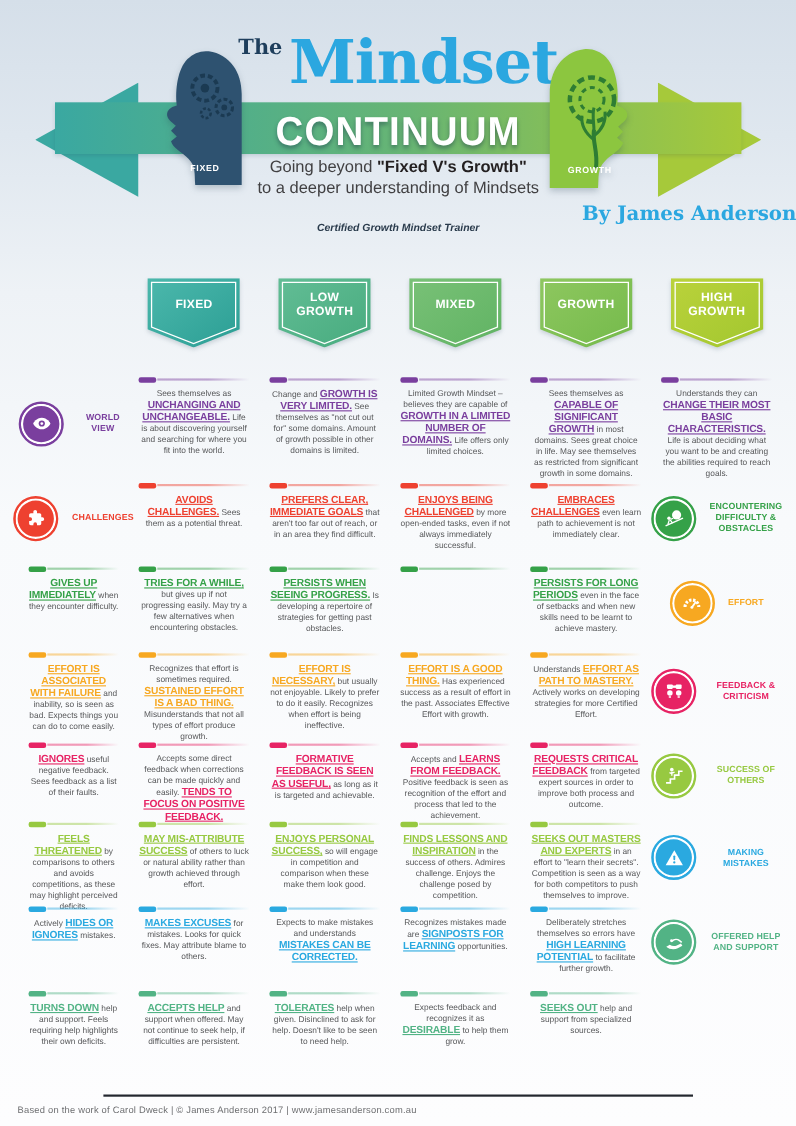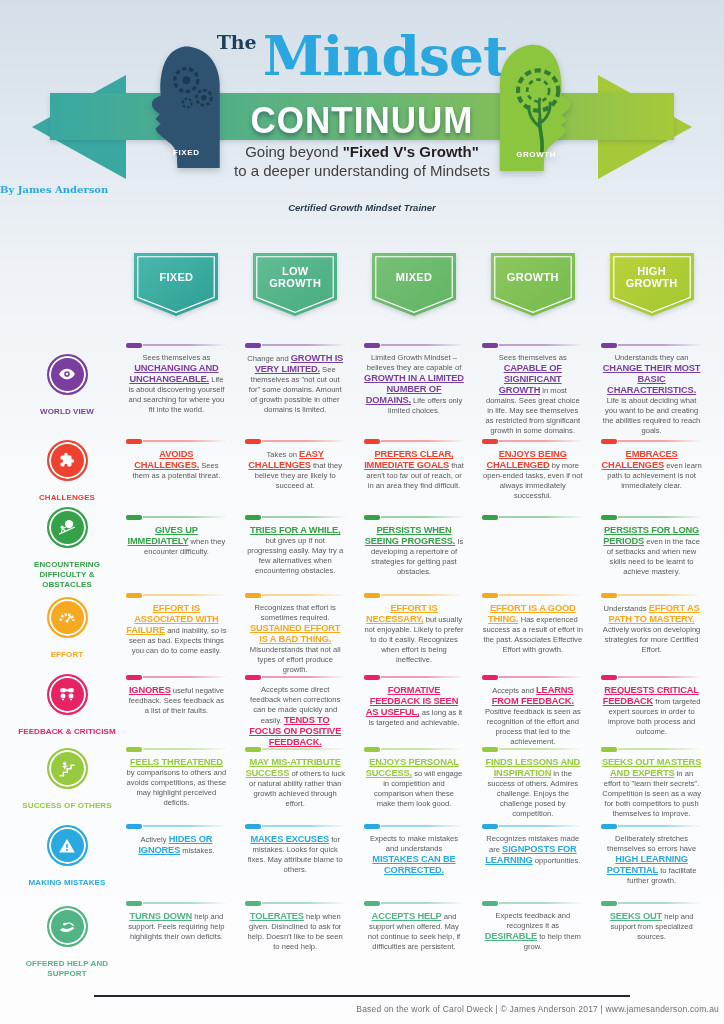--- a/index.html
+++ b/index.html
@@ -25,53 +25,53 @@
   .title{position:absolute;top:28px;left:0;right:0;text-align:center;z-index:3;line-height:1;}
   .title .the{font-family:"DejaVu Serif",serif;font-weight:bold;font-size:19px;color:var(--navy);
     vertical-align:26px;margin-right:6px;}
   .title .mindset{font-family:"DejaVu Serif",serif;font-weight:bold;font-size:55px;color:var(--title-blue);letter-spacing:-1px;}
   .continuum{position:absolute;top:100px;left:0;right:0;text-align:center;z-index:3;color:#fff;
     font-size:35px;font-weight:bold;letter-spacing:1px;transform:scaleY(1.05);
     text-shadow:0 3px 4px rgba(25,50,70,.45);}
   .subtitle{position:absolute;top:143px;left:0;right:0;text-align:center;z-index:3;
     font-size:15px;color:#414042;line-height:1.25;}
   .subtitle b{color:#231f20;}
-  .byline{position:absolute;top:184px;left:0;right:0;text-align:left;z-index:3;
-    font-family:"DejaVu Serif",serif;font-weight:bold;font-size:10px;color:var(--title-blue);}
+  .byline{position:absolute;top:184px;left:0;right:0;text-align:right;z-index:3;
+    font-family:"DejaVu Serif",serif;font-weight:bold;font-size:18px;color:var(--title-blue);}
   .trainer{position:absolute;top:202px;left:0;right:0;text-align:center;z-index:3;
     font-style:italic;font-weight:bold;font-size:9.5px;color:#2a3b4c;}
 
   
   .matrix{display:grid;margin:0 13px 0 17px;
     grid-template-columns:100px repeat(5,118.8px);
     grid-template-rows:91px 96px 76px 78px 82px 72px 77px 77px 94px;}
   .banner-cell{display:flex;justify-content:center;align-items:flex-start;padding-top:3px;}
   .banner{position:relative;width:84px;height:63px;filter:drop-shadow(0 2px 2px rgba(40,70,90,.2));}
   .banner svg{position:absolute;inset:0;width:100%;height:100%;}
   .banner-label{position:absolute;top:0;left:0;right:0;height:50px;display:flex;align-items:center;
     justify-content:center;text-align:center;color:#fff;font-weight:bold;font-size:11px;line-height:1.08;
     letter-spacing:.3px;z-index:2;padding:0 9px;}
-  .rowlab{display:flex;flex-direction:column;align-items:center;justify-content:center;gap:12px;padding-bottom:8px;}
+  .rowlab{display:flex;flex-direction:row;align-items:center;justify-content:center;gap:12px;padding-bottom:8px;}
   .icon-circle{width:37px;height:37px;border-radius:50%;background:var(--c);border:2.5px solid var(--c);
     box-shadow:inset 0 0 0 2px #fff;display:flex;align-items:center;justify-content:center;flex:0 0 auto;}
   .icon-circle svg{width:20px;height:20px;display:block;}
   .rowlab-text{font-size:8px;font-weight:bold;text-align:center;color:var(--c);line-height:1.25;
     letter-spacing:.1px;max-width:100px;}
   .cell{padding:0 9px;display:flex;flex-direction:column;align-items:stretch;}
   .divider{display:flex;align-items:center;height:8px;margin-bottom:4px;flex:0 0 auto;}
   .divider .tick{width:16px;height:5px;border-radius:2px;background:var(--c);flex:0 0 auto;}
   .divider .dline{flex:1;height:1.4px;margin-left:1px;
     background:linear-gradient(90deg,var(--c) 0%,var(--c) 55%,transparent 100%);opacity:.45;}
   .celltext{margin:0;text-align:center;font-size:7.6px;line-height:1.32;color:var(--body-text);}
   .seg-e{font-size:9.3px;font-weight:bold;color:var(--c);line-height:1.15;letter-spacing:-.15px;text-decoration:underline;}
 
   
   .footer{margin-top:2px;}
   .footer-line{width:74%;margin:0 auto;border-top:2px solid #23272e;}
-  .footer-text{margin:7px 5px 0;text-align:right;font-size:8.5px;color:var(--footer-text);letter-spacing:.2px;}
+  .footer-text{margin:7px 16px 0;text-align:left;font-size:8.5px;color:var(--footer-text);letter-spacing:.2px;}
 </style>
 </head>
 <body>
 
 <div class="poster">
 
   <header class="hdr">
     <div class="arrowhead left"></div>
     <div class="arrowhead right"></div>
     <div class="arrow-band"></div>
@@ -252,27 +252,20 @@
           <span class="tick"></span>
           <span class="dline"></span>
         </div>
         <p class="celltext"><span class="seg-e">AVOIDS CHALLENGES.</span> <span class="seg-n">Sees them as a potential threat.</span></p>
       </div>
       <div class="cell" style="--c: #ee4130;">
         <div class="divider">
           <span class="tick"></span>
           <span class="dline"></span>
         </div>
-        <p class="celltext"><span class="seg-n">Takes on</span> <span class="seg-e">EASY CHALLENGES</span> <span class="seg-n">that they believe they are likely to succeed at.</span></p>
-      </div>
-      <div class="cell" style="--c: #ee4130;">
-        <div class="divider">
-          <span class="tick"></span>
-          <span class="dline"></span>
-        </div>
         <p class="celltext"><span class="seg-e">PREFERS CLEAR, IMMEDIATE GOALS</span> <span class="seg-n">that aren't too far out of reach, or in an area they find difficult.</span></p>
       </div>
       <div class="cell" style="--c: #ee4130;">
         <div class="divider">
           <span class="tick"></span>
           <span class="dline"></span>
         </div>
         <p class="celltext"><span class="seg-e">ENJOYS BEING CHALLENGED</span> <span class="seg-n">by more open-ended tasks, even if not always immediately successful.</span></p>
       </div>
       <div class="cell" style="--c: #ee4130;">
@@ -525,28 +518,28 @@
           <span class="tick"></span>
           <span class="dline"></span>
         </div>
         <p class="celltext"><span class="seg-e">TURNS DOWN</span> <span class="seg-n">help and support. Feels requiring help highlights their own deficits.</span></p>
       </div>
       <div class="cell" style="--c: #52b385;">
         <div class="divider">
           <span class="tick"></span>
           <span class="dline"></span>
         </div>
+        <p class="celltext"><span class="seg-e">ACCEPTS HELP</span> <span class="seg-n">and support when offered. May not continue to seek help, if difficulties are persistent.</span></p>
+      </div>
+      <div class="cell" style="--c: #52b385;">
+        <div class="divider">
+          <span class="tick"></span>
+          <span class="dline"></span>
+        </div>
         <p class="celltext"><span class="seg-e">TOLERATES</span> <span class="seg-n">help when given. Disinclined to ask for help. Doesn't like to be seen to need help.</span></p>
-      </div>
-      <div class="cell" style="--c: #52b385;">
-        <div class="divider">
-          <span class="tick"></span>
-          <span class="dline"></span>
-        </div>
-        <p class="celltext"><span class="seg-e">ACCEPTS HELP</span> <span class="seg-n">and support when offered. May not continue to seek help, if difficulties are persistent.</span></p>
       </div>
       <div class="cell" style="--c: #52b385;">
         <div class="divider">
           <span class="tick"></span>
           <span class="dline"></span>
         </div>
         <p class="celltext"><span class="seg-n">Expects feedback and recognizes it as</span> <span class="seg-e">DESIRABLE</span> <span class="seg-n">to help them grow.</span></p>
       </div>
       <div class="cell" style="--c: #52b385;">
         <div class="divider">

